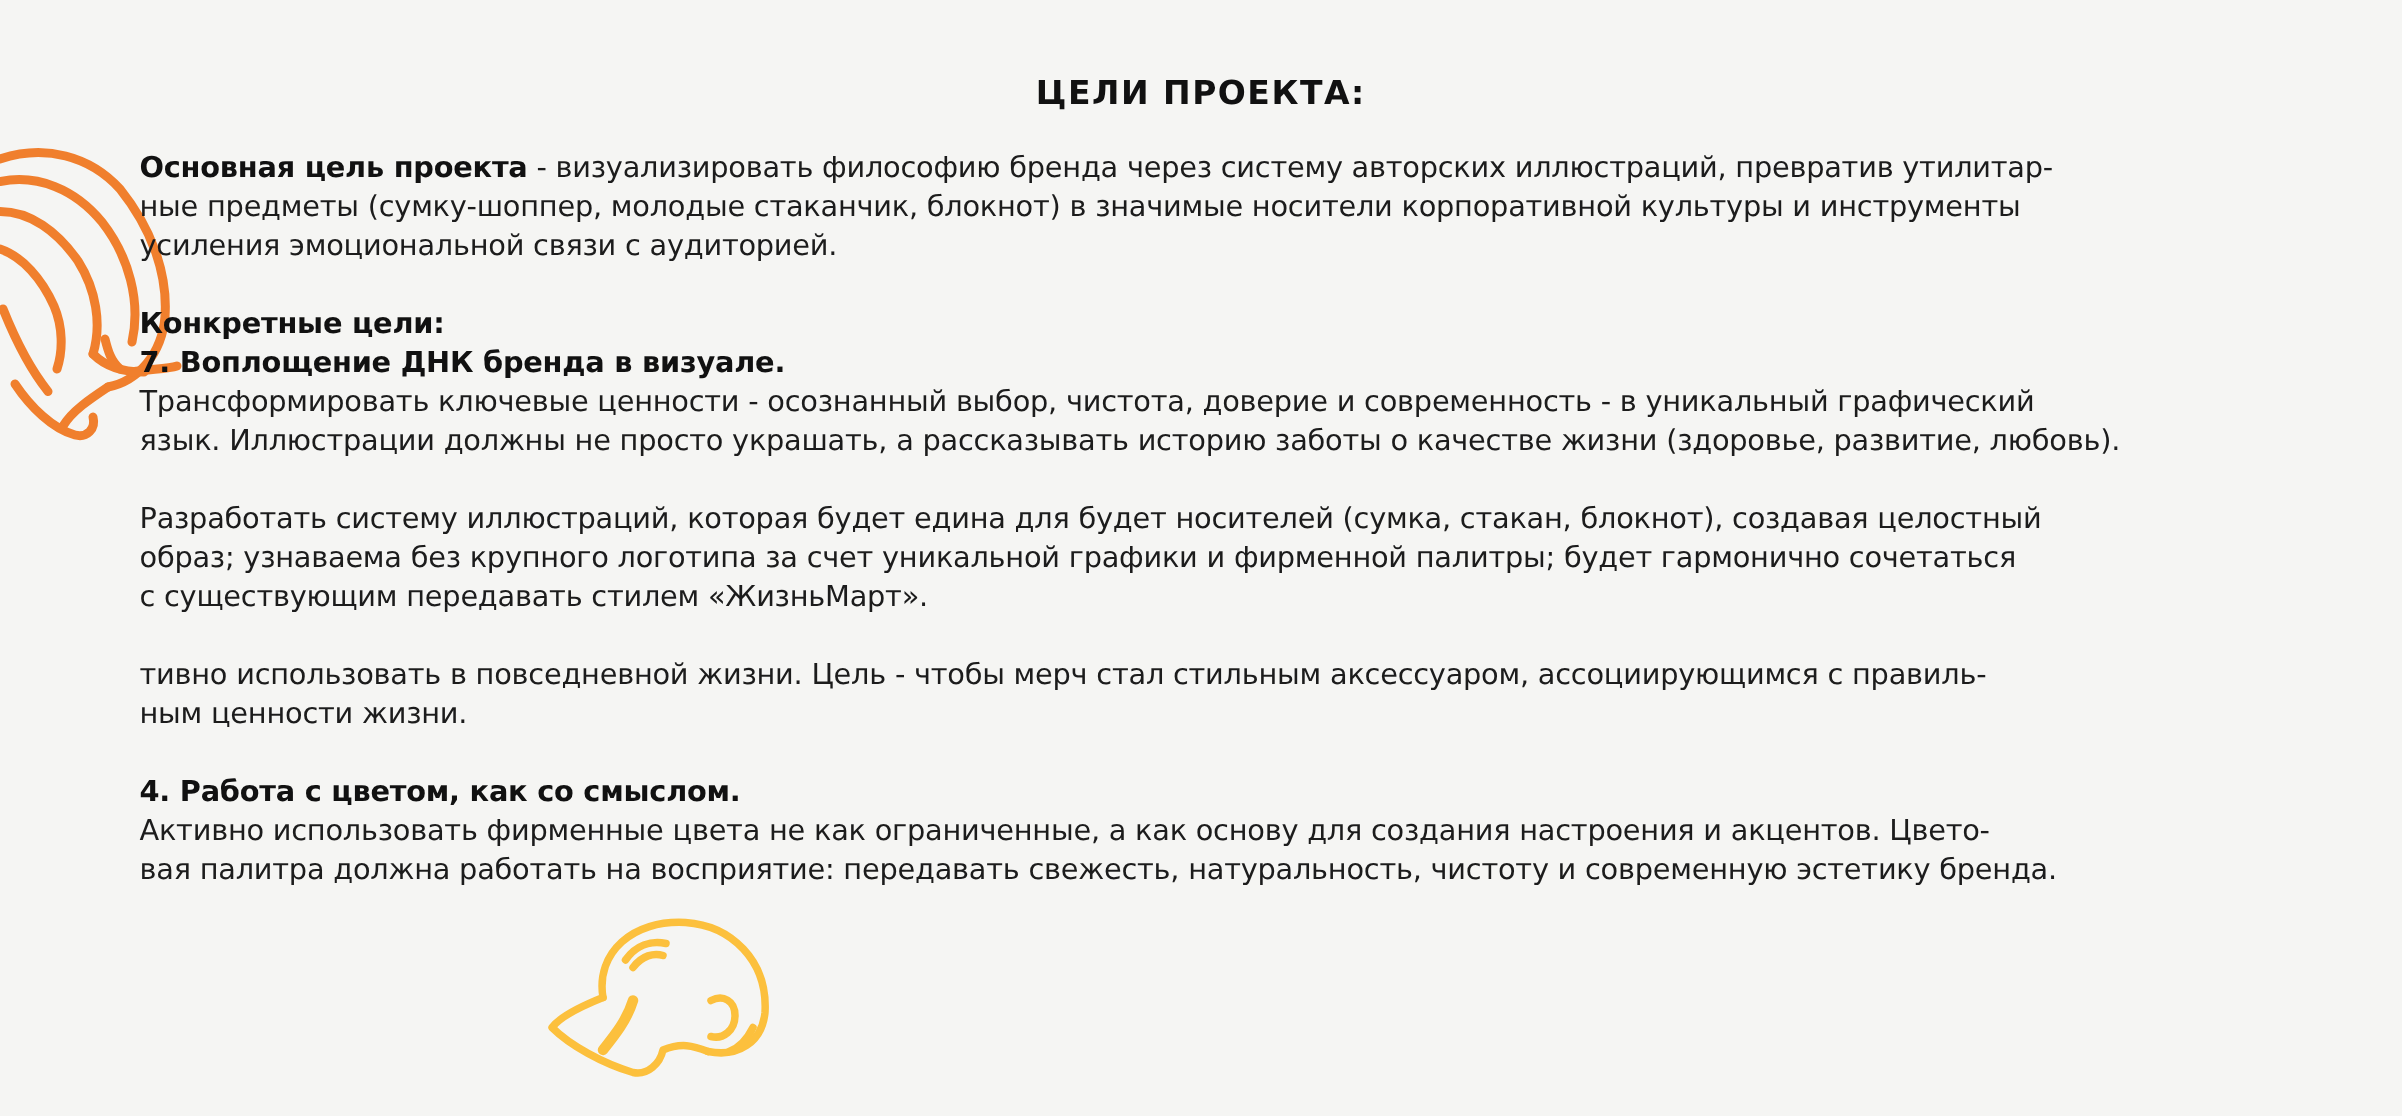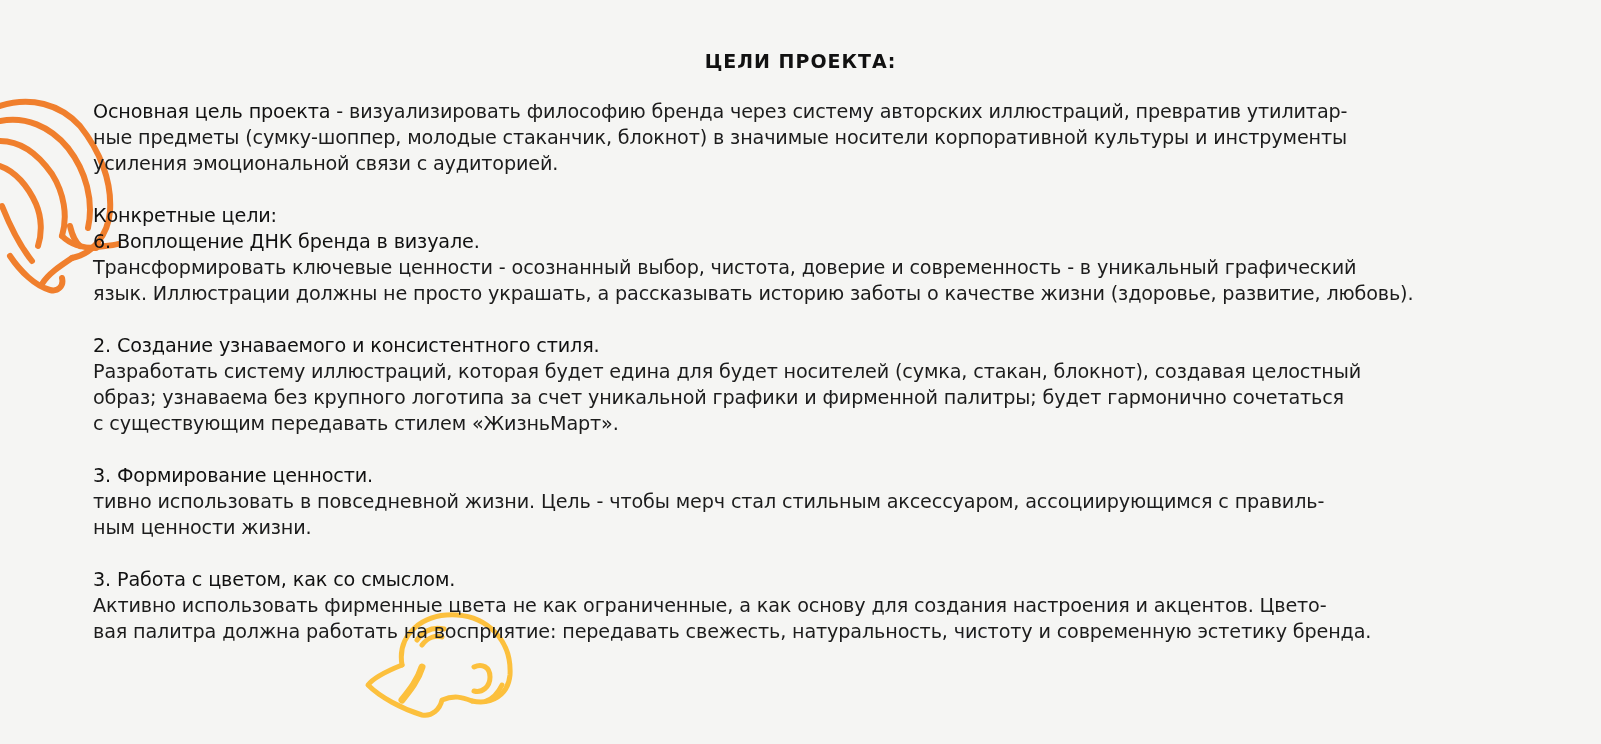--- a/index.html
+++ b/index.html
@@ -4,31 +4,31 @@
 <style>
   html, body { margin: 0; padding: 0; }
   body {
     width: 1601px; height: 744px; overflow: hidden;
     background: #f5f5f3; position: relative;
     font-family: "DejaVu Sans", sans-serif;
     color: #1a1a1a;
   }
   .title {
     position: absolute; left: 0; width: 1601px; top: 50px;
-    text-align: center; font-weight: bold; font-size: 19px; letter-spacing: 1px;
+    text-align: center; font-weight: bold; font-size: 22px; letter-spacing: 1px;
     color: #111;
   }
   .content {
     position: absolute; left: 93px; top: 99px; width: 1420px;
     font-size: 19.2px; line-height: 26px; color: #1c1c1c;
     letter-spacing: -0.15px;
   }
   .content p { margin: 0; }
   .gap { height: 26px; }
-  .b { font-weight: normal; color: #111; }
+  .b { font-weight: bold; color: #111; }
   .deco { position: absolute; pointer-events: none; }
   .line { white-space: nowrap; }
 </style>
 </head>
 <body>
 
 <svg class="deco" style="left:0;top:96px" width="140" height="200" viewBox="0 0 140 200">
   <g fill="none" stroke="#f07f2d" stroke-width="6" stroke-linecap="round" stroke-linejoin="round">
     <path d="M0 10 C30 0 60 8 80 30 C100 55 112 85 110 115 C108 140 92 158 72 162"></path>
     <path d="M0 25 C25 20 50 30 68 52 C86 75 94 105 88 132"></path>
@@ -58,32 +58,30 @@
 <div class="title">ЦЕЛИ ПРОЕКТА:</div>
 
 <div class="content">
   <p class="line"><span class="b">Основная цель проекта</span><span> - визуализировать философию бренда через систему авторских иллюстраций, превратив утилитар-</span></p>
   <p class="line">ные предметы (сумку-шоппер, молодые стаканчик, блокнот) в значимые носители корпоративной культуры и инструменты</p>
   <p class="line">усиления эмоциональной связи с аудиторией.</p>
   <div class="gap"></div>
 
   <p class="b line">Конкретные цели:</p>
 
-  <p class="b line">6. Воплощение ДНК бренда в визуале.</p>
+  <p class="b line">7. Воплощение ДНК бренда в визуале.</p>
   <p class="line">Трансформировать ключевые ценности - осознанный выбор, чистота, доверие и современность - в уникальный графический</p>
   <p class="line">язык. Иллюстрации должны не просто украшать, а рассказывать историю заботы о качестве жизни (здоровье, развитие, любовь).</p>
   <div class="gap"></div>
 
-  <p class="b line">2. Создание узнаваемого и консистентного стиля.</p>
   <p class="line">Разработать систему иллюстраций, которая будет едина для будет носителей (сумка, стакан, блокнот), создавая целостный</p>
   <p class="line">образ; узнаваема без крупного логотипа за счет уникальной графики и фирменной палитры; будет гармонично сочетаться</p>
   <p class="line">с существующим передавать стилем «ЖизньМарт».</p>
   <div class="gap"></div>
 
-  <p class="b line">3. Формирование ценности.</p>
   <p class="line">тивно использовать в повседневной жизни. Цель - чтобы мерч стал стильным аксессуаром, ассоциирующимся с правиль-</p>
   <p class="line">ным ценности жизни.</p>
   <div class="gap"></div>
 
-  <p class="b line">3. Работа с цветом, как со смыслом.</p>
+  <p class="b line">4. Работа с цветом, как со смыслом.</p>
   <p class="line">Активно использовать фирменные цвета не как ограниченные, а как основу для создания настроения и акцентов. Цвето-</p>
   <p class="line">вая палитра должна работать на восприятие: передавать свежесть, натуральность, чистоту и современную эстетику бренда.</p>
 </div>
 
 </body></html>

